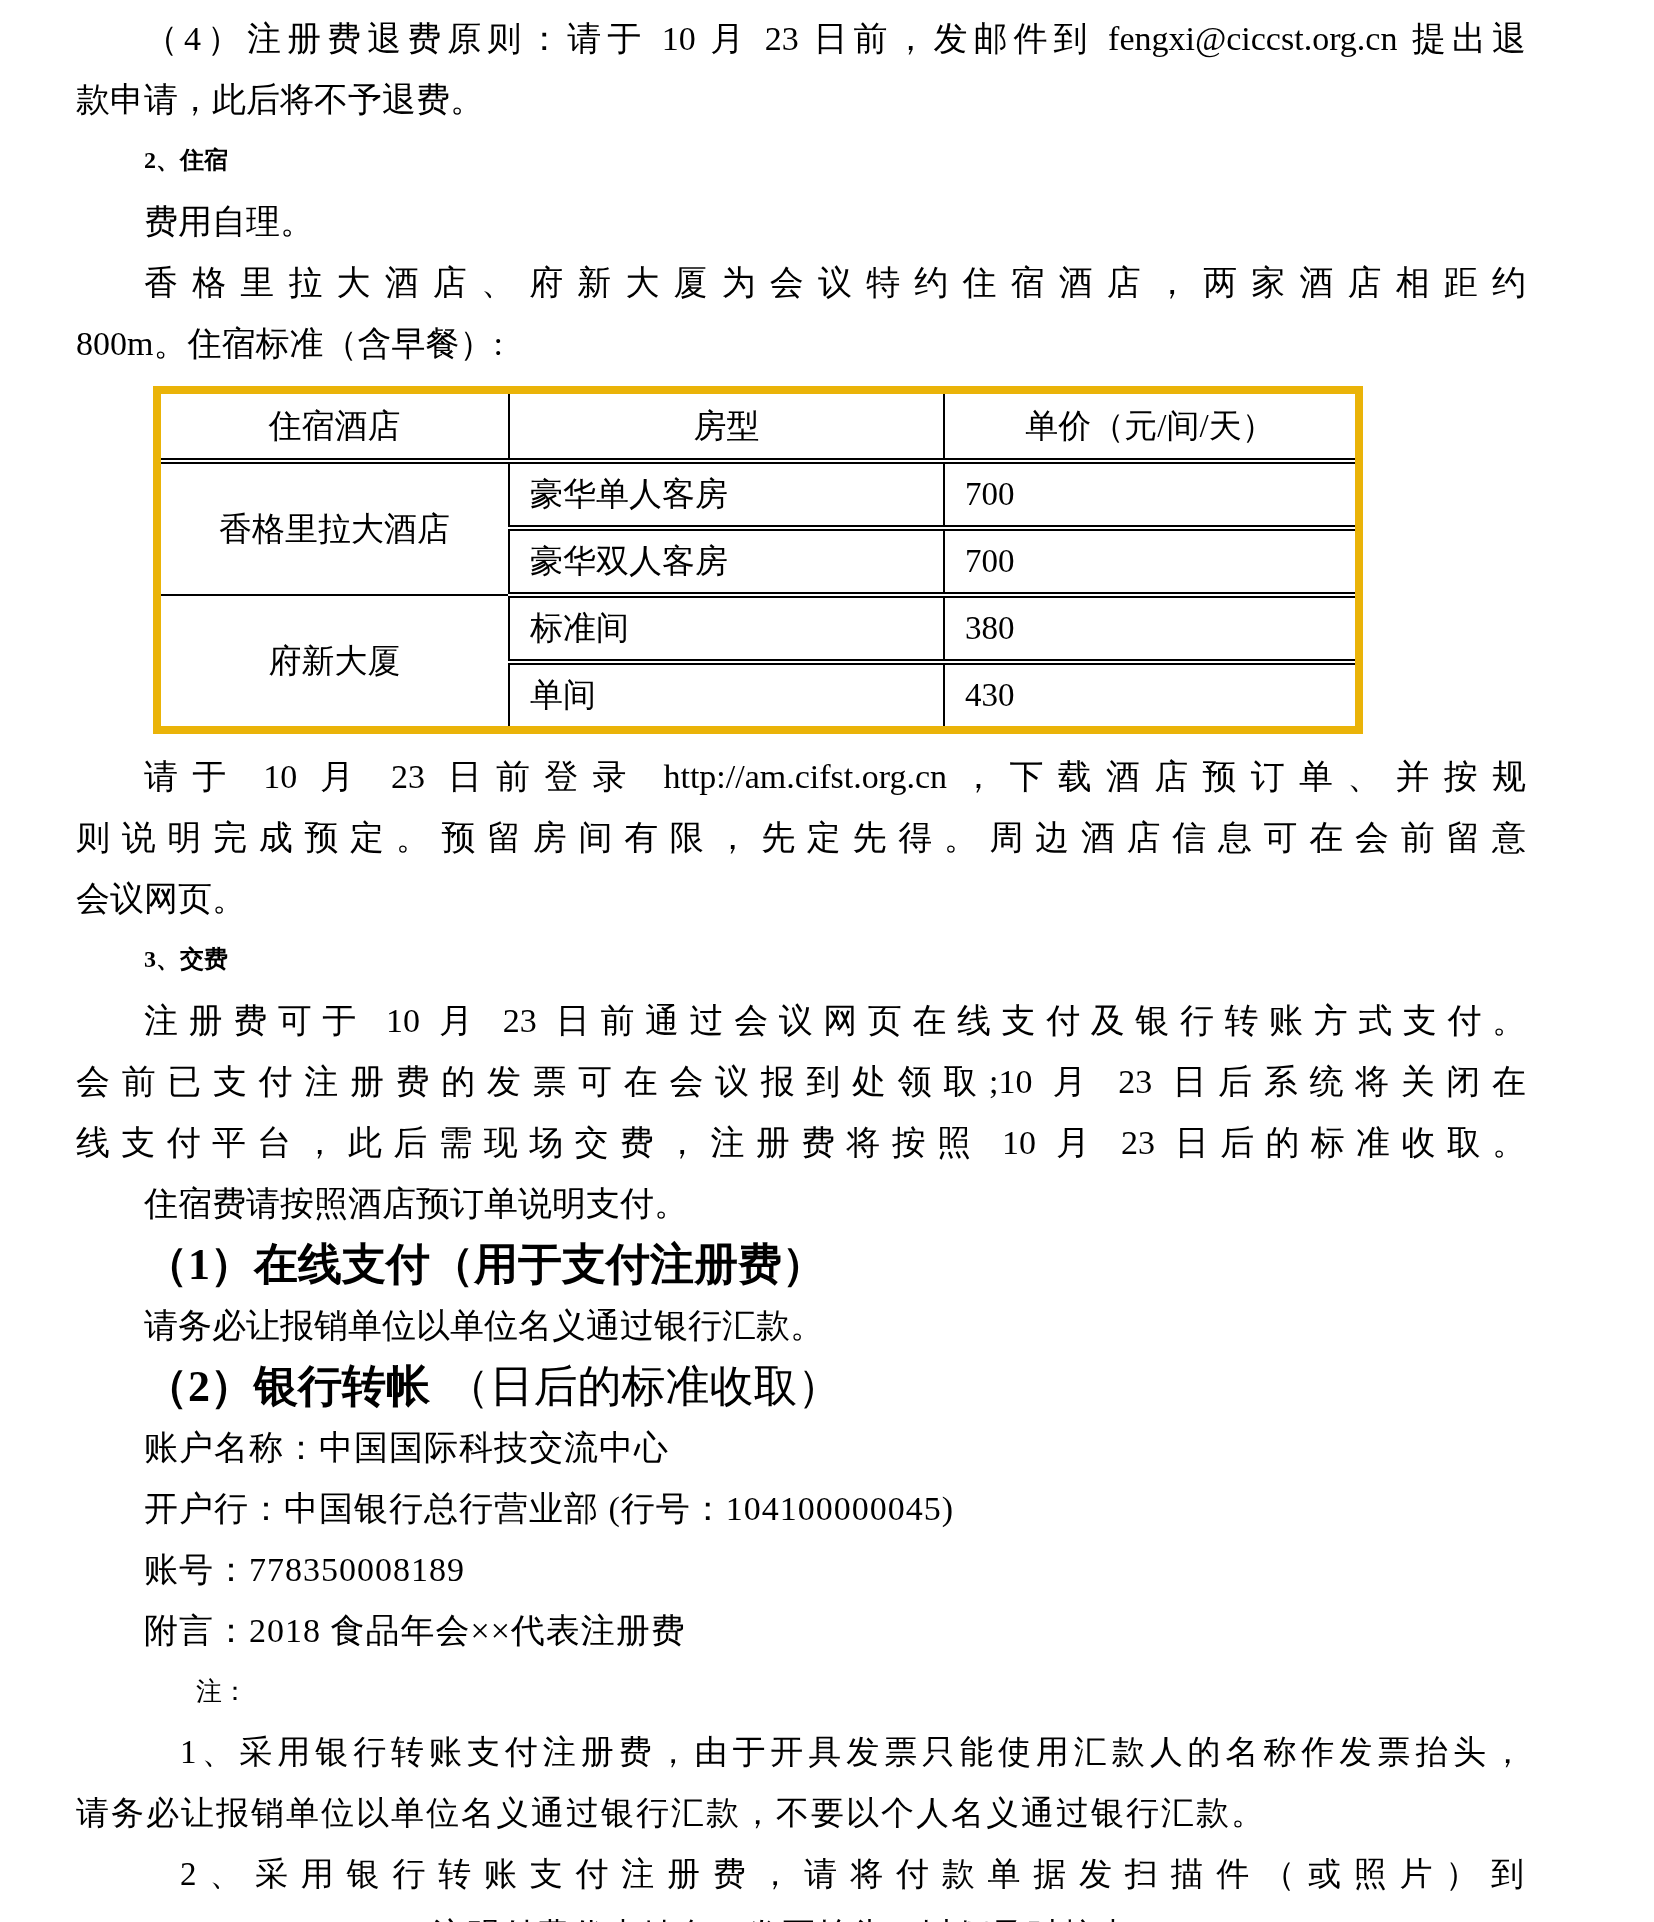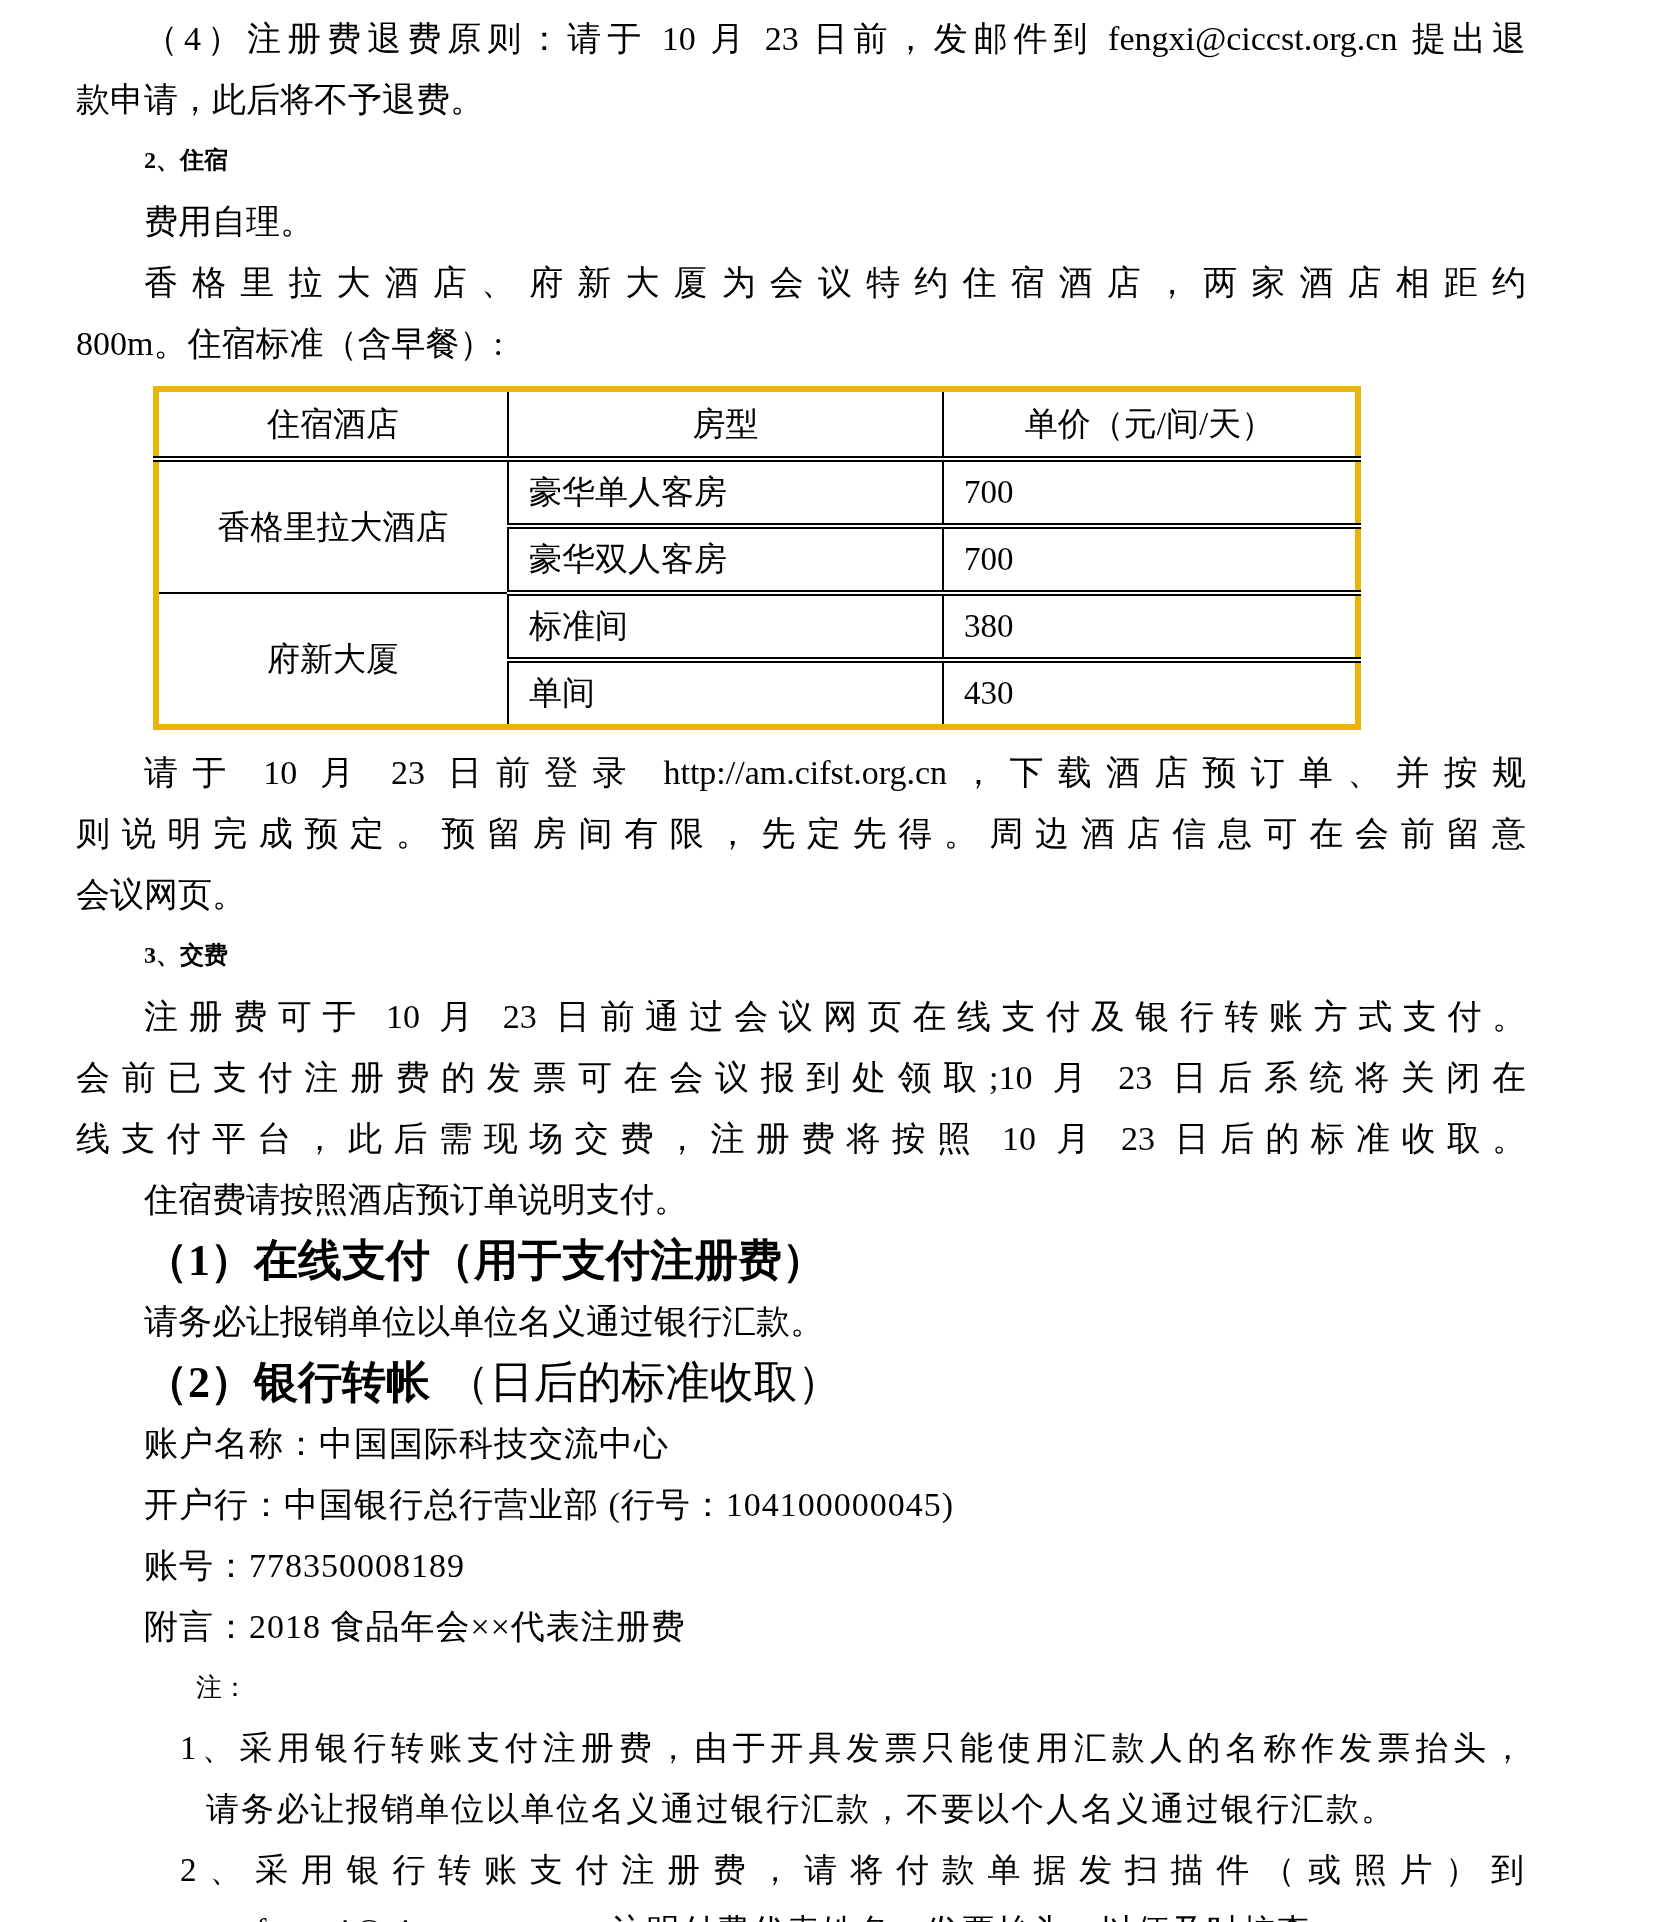--- a/index.html
+++ b/index.html
@@ -46,21 +46,20 @@
   }
   .kai { letter-spacing: 1px; } 
   .note-label {
     font-size: 26px;
     text-indent: 120px;
   }
   .note {
     font-size: 33px;
     letter-spacing: 2px;
     text-indent: 104px;
-    text-align: center;
   }
   .note.cont { text-indent: 0; }
 
   table.hotel-table {
     border-collapse: collapse;
     table-layout: fixed;
     width: 1202px;
     margin: 12px 0 12px 77px;
     font-size: 33px;
   }
@@ -82,21 +81,21 @@
   .hotel-table tbody td { height: 61px; }
   .hotel-table tbody td.hotel-name { text-align: center; margin-left: 32px; }
   .hotel-table tbody td.room-type,
   .hotel-table tbody td.room-price {
     text-align: left;
     padding-left: 20px;
     border-top: 6px double #000;
   }
   .hotel-table, .hotel-table tr:first-child td.room-type,
   .hotel-table tr:first-child td.room-price { border-top-width: 6px; }
-  table.hotel-table { border: 6px solid #eab308; }
+  table.hotel-table { border: 8px solid #eab308; }
 </style>
 </head>
 <body>
 
 <div class="page">
 
   <div class="line j ind">（4）注册费退费原则：请于 10 月 23 日前，发邮件到 fengxi@ciccst.org.cn 提出退</div>
   <div class="line">款申请，此后将不予退费。</div>
 
   <div class="line ind heading">2、住宿</div>

